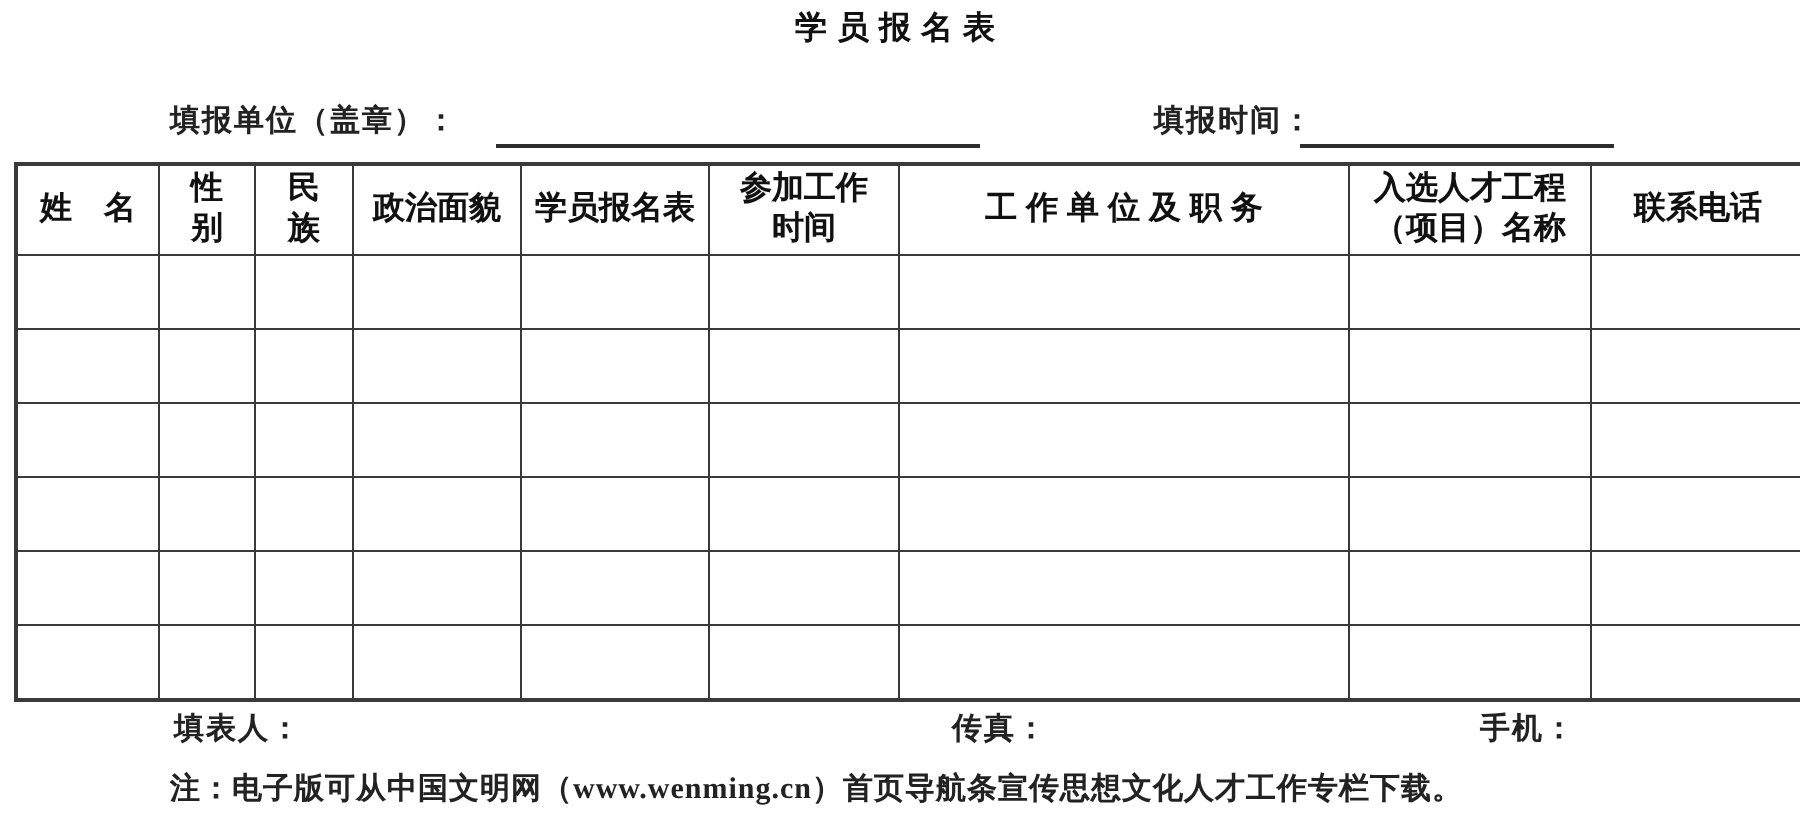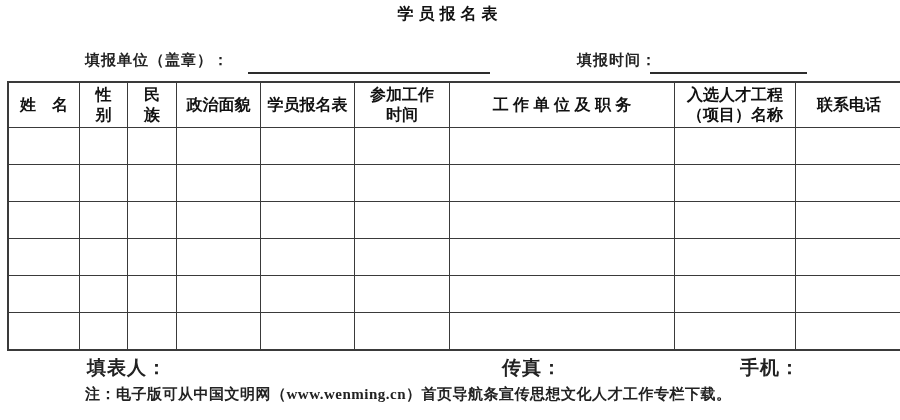--- a/index.html
+++ b/index.html
@@ -101,28 +101,28 @@
     top: 355px;
     left: 0;
     width: 900px;
     height: 22px;
   }
   .foot-label {
     position: absolute;
     top: 0;
     font-family: "Liberation Serif", serif;
     font-weight: bold;
-    font-size: 19px;
+    font-size: 15px;
     letter-spacing: 1px;
     color: #222;
     white-space: nowrap;
   }
   .filler-label { left: 87px; }
   .office-phone-label { left: 272px; }
-  .fax-label { left: 502px; }
+  .fax-label { left: 476px; }
   .mobile-label { left: 698px; margin-left: 42px; }
 
   .note {
     position: absolute;
     top: 385px;
     left: 85px;
     font-family: "Liberation Serif", serif;
     font-weight: bold;
     font-size: 15px;
     letter-spacing: 0.5px;

